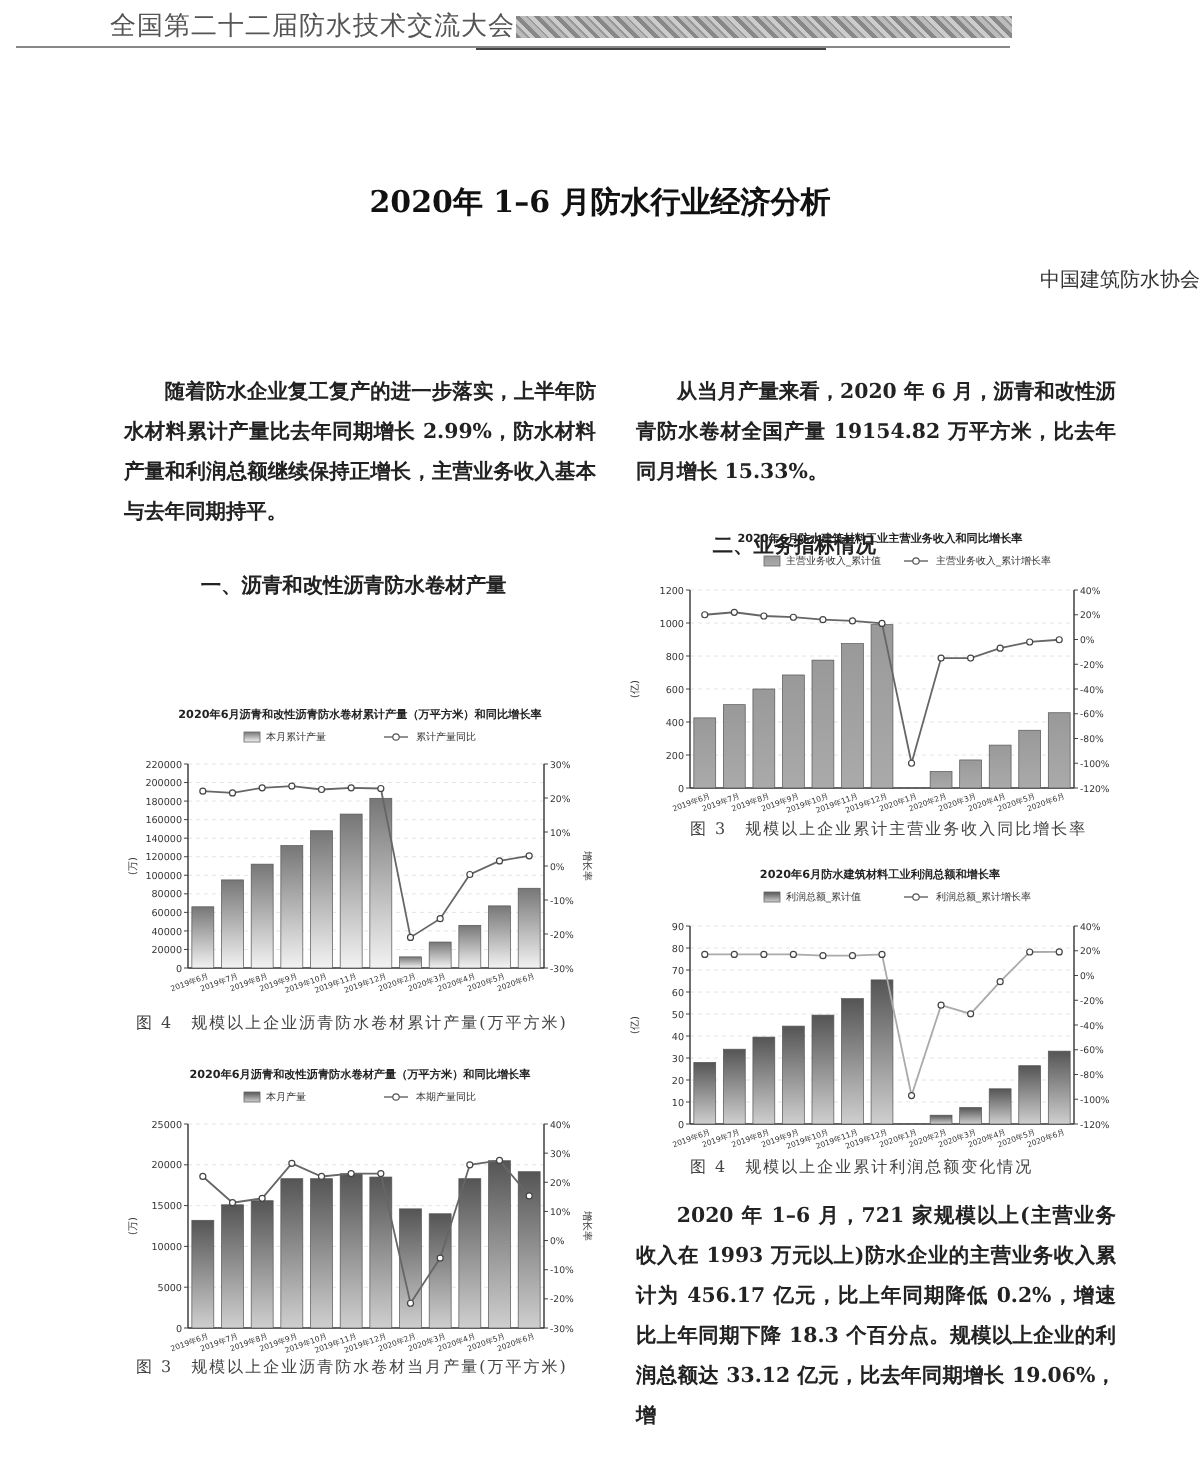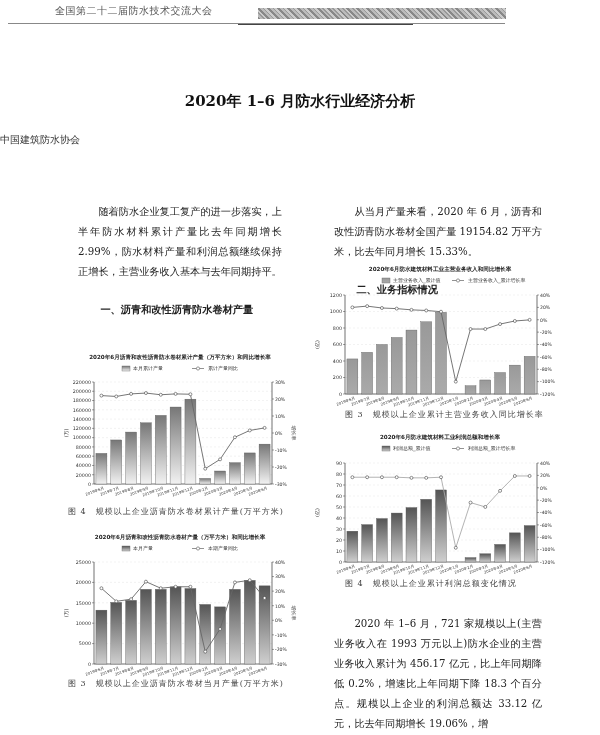--- a/index.html
+++ b/index.html
@@ -1,26 +1,26 @@
 <!DOCTYPE html>
 <html><head>
 <meta charset="utf-8">
 <style>
   html, body { margin:0; padding:0; background:#fff; }
   body { width:600px; height:735px; position:relative; overflow:hidden; font-family:"DejaVu Serif", serif; color:#222; }
   .hdr { position:absolute; left:0; top:0; width:600px; height:30px; }
-  .hdr-text { position:absolute; left:55px; top:4px; font-family:"DejaVu Sans", sans-serif; font-size:10px; color:#555; letter-spacing:0.5px; }
+  .hdr-text { position:absolute; left:55px; top:4px; font-family:"DejaVu Sans", sans-serif; font-size:13px; color:#555; letter-spacing:0.5px; }
   .hdr-band { position:absolute; left:258px; top:8px; width:248px; height:11px;
      background: repeating-linear-gradient(45deg,#888 0 2px,#bbb 2px 4px,#999 4px 5px,#ccc 5px 7px); }
   .hdr-line { position:absolute; left:8px; top:23px; width:497px; height:1px; background:#888; }
   .hdr-line2 { position:absolute; left:238px; top:24px; width:175px; height:1px; background:#444; }
   .title { position:absolute; left:0; width:600px; top:92px; text-align:center; font-size:15px; font-weight:bold; color:#111; }
-  .author { position:absolute; left:0; width:600px; top:133px; text-align:left; font-size:10px; font-family:"DejaVu Sans", sans-serif; color:#333; }
+  .author { position:absolute; left:0; width:600px; top:133px; text-align:right; font-size:10px; font-family:"DejaVu Sans", sans-serif; color:#333; }
   .col { position:absolute; font-size:10.2px; line-height:20px; text-align:justify; color:#222; }
-  .col p { margin:16px; text-indent:2em; }
+  .col p { margin:0; text-indent:2em;font-weight:bold; }
   .col h3 { margin:18px; font-size:10.2px; font-weight:bold; text-indent:2em; line-height:20px; font-family:"DejaVu Sans", sans-serif; }
   .chart { position:absolute; }
   .chart svg { display:block; }
   .cap { position:absolute; font-size:8px; color:#444; letter-spacing:1px; white-space:nowrap; }
   .ctitle { font-family:"DejaVu Sans", sans-serif; font-weight:bold; }
   .lbl { font-family:"DejaVu Sans", sans-serif; }
 </style>
 </head>
 <body>
 

